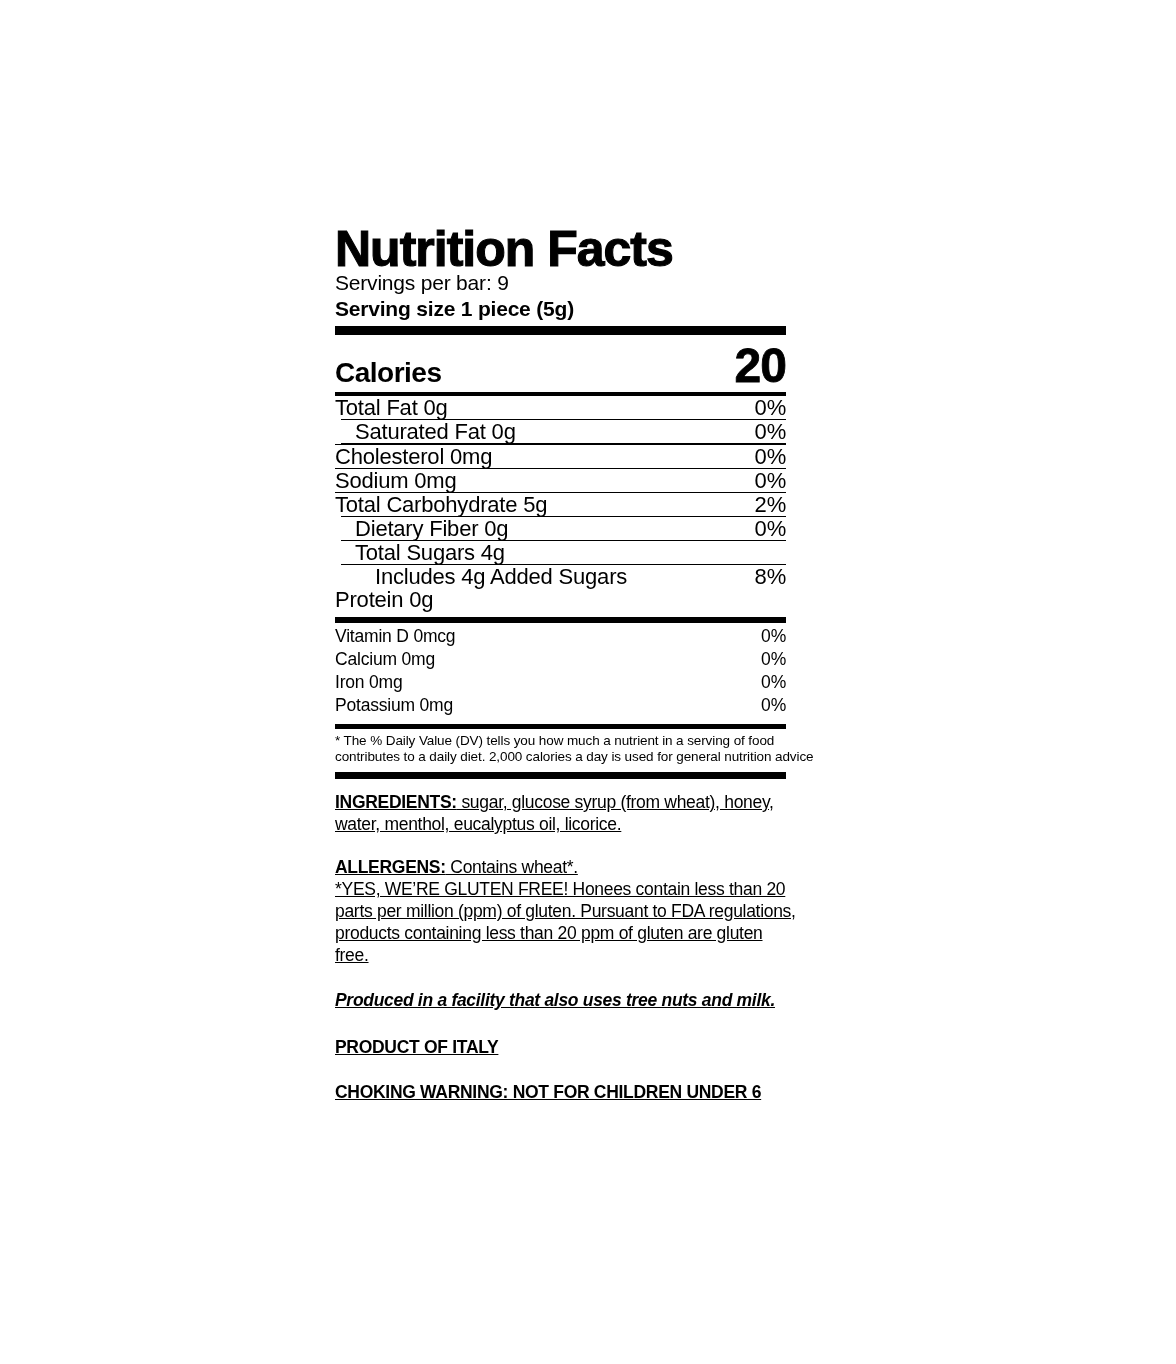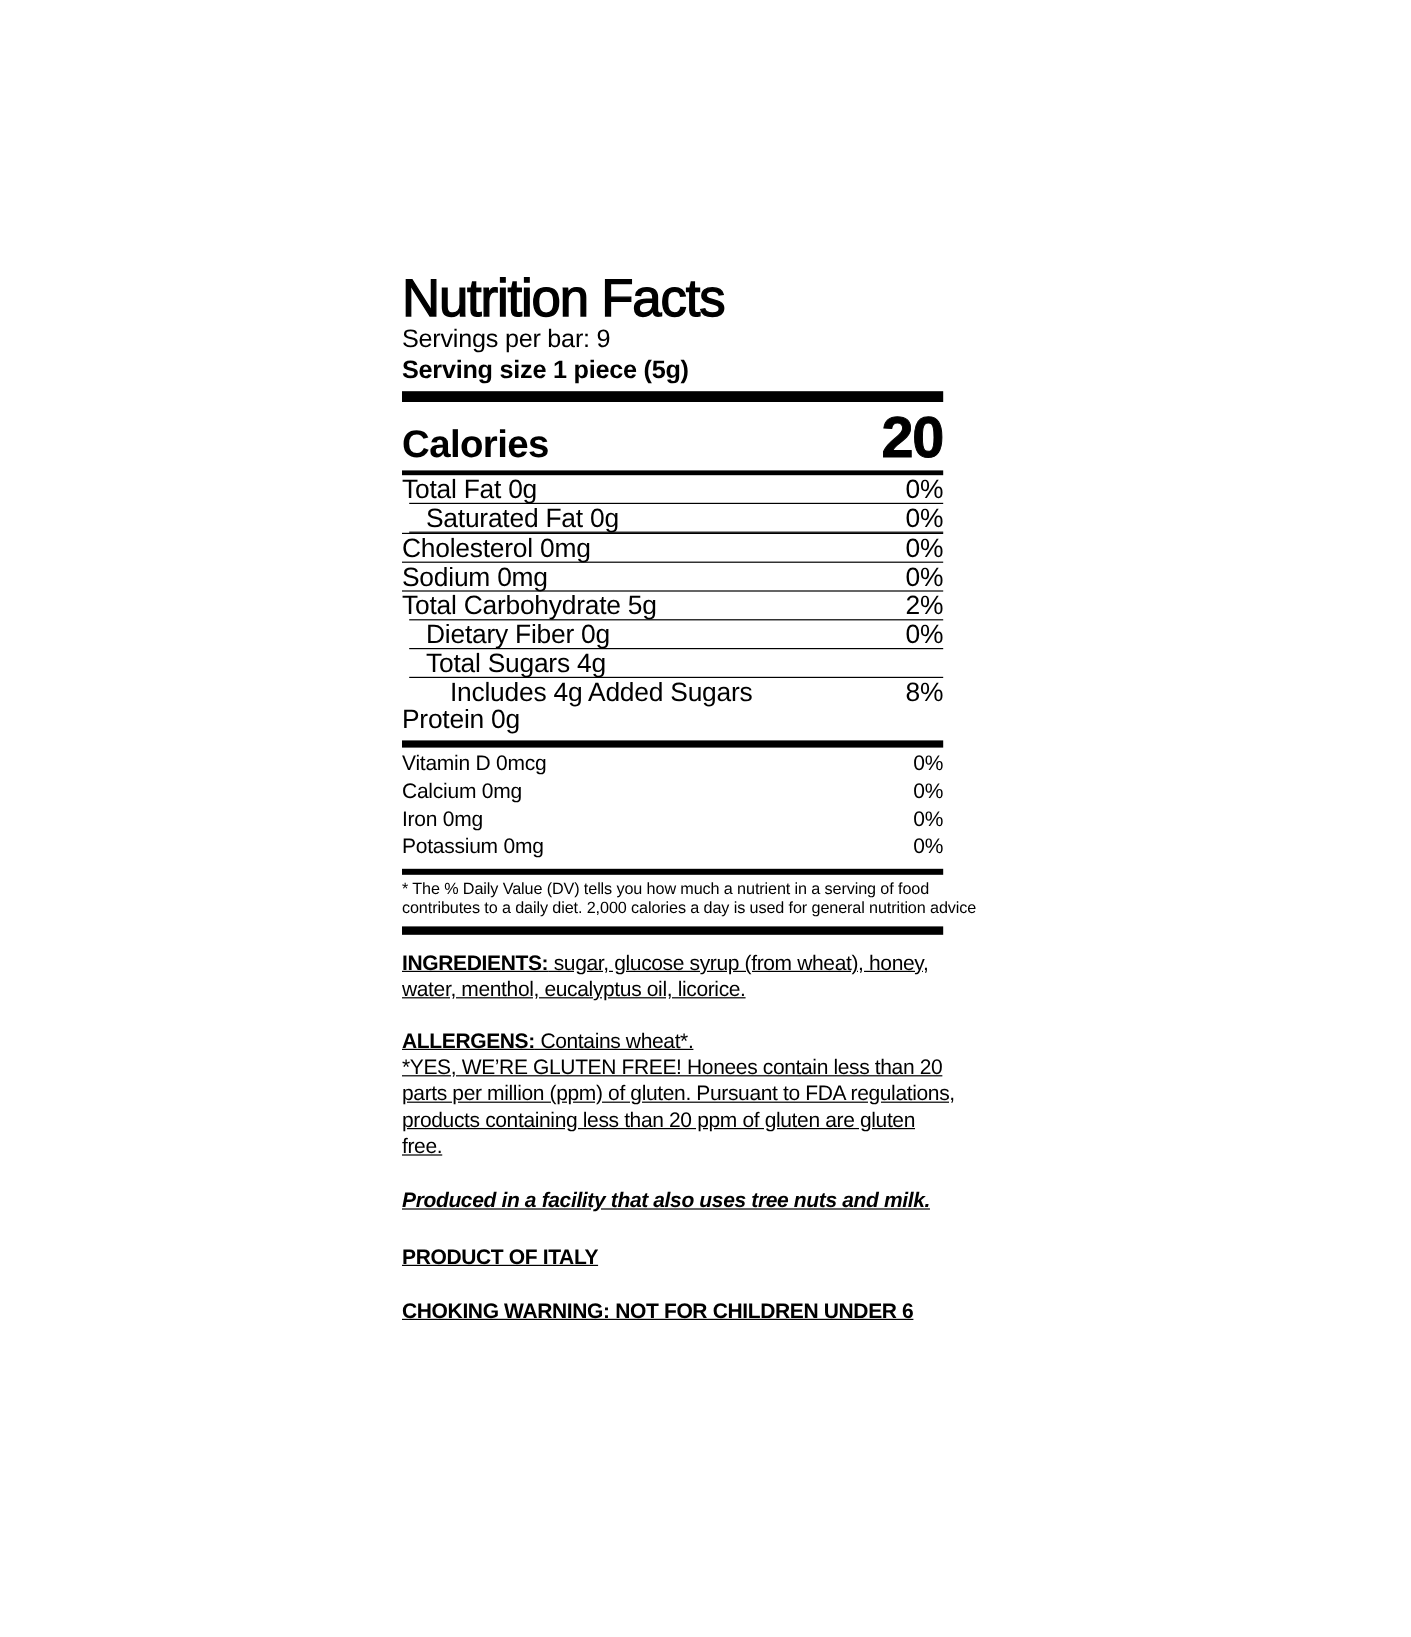--- a/index.html
+++ b/index.html
@@ -9,36 +9,36 @@
     background:#ffffff;
     font-family:"Liberation Sans","DejaVu Sans",sans-serif;
     color:#000;
     overflow:hidden;
   }
   #nfp {
     position:absolute; left:335px; top:230px; width:451px;
     letter-spacing:-0.2px;
   }
   .nfp-title {
-    font-size:44px; font-weight:400; letter-spacing:-1px;
+    font-size:50px; font-weight:700; letter-spacing:-1px;
     line-height:38px; -webkit-text-stroke:1.1px #000;
     white-space:nowrap;
   }
   .serv-line   { font-size:21px; line-height:22px; margin-top:4px; }
   .serv-size   { font-weight:bold; }
   .bar         { background:#000; }
   .bar-9 { height:9px; margin-top:6px; }
   .bar-6 { height:6px; margin-top:6px; }
   .bar-5 { height:5px; margin-top:4px; }
   .bar-7 { height:7px; margin-top:4px; }
   .cal-row {
     display:flex; justify-content:space-between; align-items:baseline;
     padding-top:9px;
   }
-  .cal-word  { font-size:32px; font-weight:bold; letter-spacing:-0.5px; }
+  .cal-word  { font-size:28px; font-weight:bold; letter-spacing:-0.5px; }
   .cal-value { font-size:48px; font-weight:900; letter-spacing:-1px;
                -webkit-text-stroke:0.8px #000; line-height:44px;margin-left:44px; }
   .cal-underline { border-top:3px solid #000; margin-top:3px; }
   .dv-header { text-align:right; font-size:16px; line-height:20px; padding:4px 0 4px; }
   .hr        { border-top:1.5px solid #000; }
   .hr.indent { margin-left:6px; }
   .nrow {
     display:flex; justify-content:space-between; align-items:center;
     font-size:22px; height:23px;
   }

